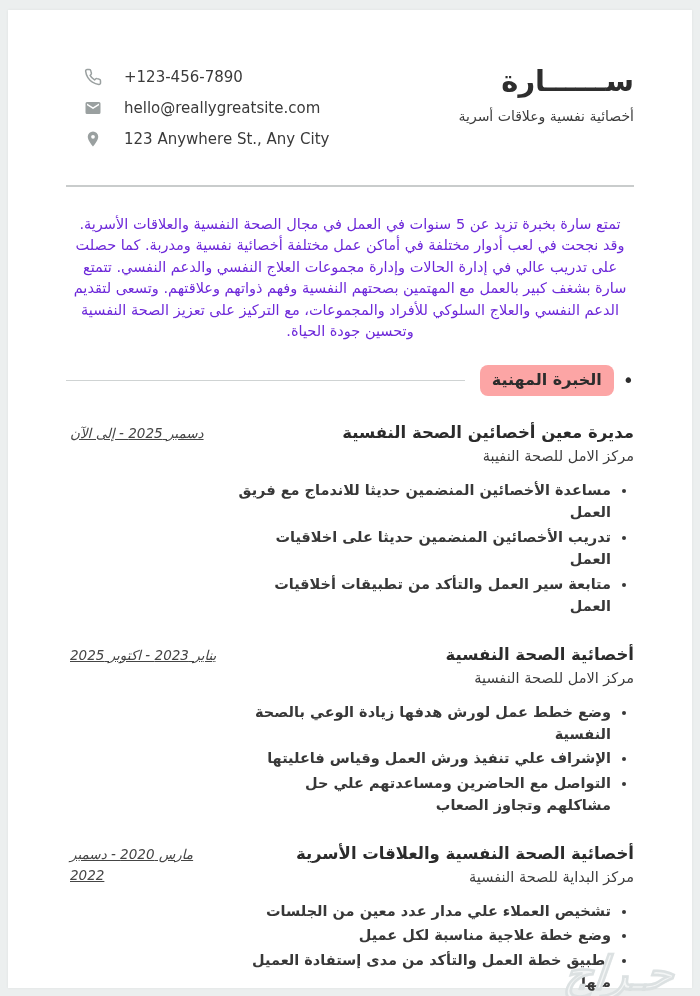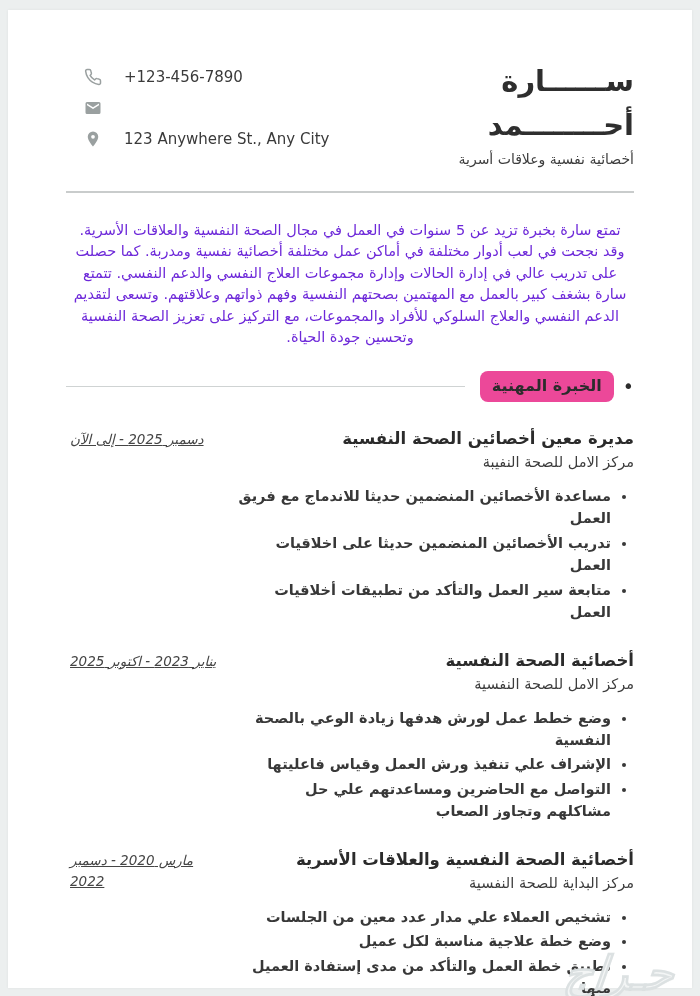--- a/index.html
+++ b/index.html
@@ -30,21 +30,21 @@
 
   
   .divider { border-top: 2px solid #c9cccc; margin-top: 24px; }
 
   
   .summary { direction: rtl; text-align: center; font-size: 14.5px; line-height: 1.48; color: #6d28d9; margin: 27px 2px 0 2px; }
 
   
   .section-header { display: flex; direction: rtl; align-items: center; gap: 9px; margin-top: 22px; }
   .section-bullet { font-size: 19px; color: #2d2d2d; line-height: 1; }
-  .section-title { background: #ec4899; padding: 5px 12px 7px 12px; border-radius: 8px; font-weight: bold; font-size: 16px; color: #2c2c2c; }
+  .section-title { background: #fca5a5; padding: 5px 12px 7px 12px; border-radius: 8px; font-weight: bold; font-size: 16px; color: #2c2c2c; }
   .section-line { flex: 1; border-top: 1.5px solid #cfd3d3; margin-right: 6px; }
 
   
   .job { direction: rtl; position: relative; margin-top: 27px; padding-left: 170px; }
   .job-date, .edu-date {
     position: absolute; left: 4px; top: 0; width: 152px;
     direction: ltr; text-align: left;
     font-style: italic; text-decoration: underline;
     font-size: 13.5px; color: #454545; line-height: 1.55;
   }
@@ -72,38 +72,38 @@
 </style>
 </head>
 <body>
 
 <div class="page">
   <div class="content">
 
     <div class="header">
       <div class="name-block">
         <div class="name-line">ســــــارة</div>
-        <div class="name-line">أحــــــــمد</div>
         <div class="job-subtitle">أخصائية نفسية وعلاقات أسرية</div>
       </div>
       <div class="contact-block">
         <div class="contact-row">
           <span>
             <svg width="18" height="18" viewBox="0 0 24 24" fill="none" stroke="#9aa0a0" stroke-width="2" stroke-linecap="round" stroke-linejoin="round">
                 <path d="M22 16.9v3a2 2 0 0 1-2.2 2 19.8 19.8 0 0 1-8.6-3 19.5 19.5 0 0 1-6-6 19.8 19.8 0 0 1-3-8.7A2 2 0 0 1 4.1 2h3a2 2 0 0 1 2 1.7c.1 1 .4 2 .7 2.8a2 2 0 0 1-.5 2.1L8.1 9.9a16 16 0 0 0 6 6l1.3-1.3a2 2 0 0 1 2.1-.4c.9.3 1.9.5 2.8.7a2 2 0 0 1 1.7 2z"></path>
               </svg>
           </span>
           <span>+123-456-7890</span>
         </div>
         <div class="contact-row">
           <span>
             <svg width="18" height="18" viewBox="0 0 24 24" fill="#9aa0a0">
                 <path d="M20 4H4a2 2 0 0 0-2 2v12a2 2 0 0 0 2 2h16a2 2 0 0 0 2-2V6a2 2 0 0 0-2-2zm0 4.2-8 5-8-5V6l8 5 8-5v2.2z"></path>
               </svg>
           </span>
+          <span>hello@reallygreatsite.com</span>
         </div>
         <div class="contact-row">
           <span>
             <svg width="18" height="18" viewBox="0 0 24 24" fill="#9aa0a0">
                 <path d="M12 2a7 7 0 0 0-7 7c0 5.2 7 13 7 13s7-7.8 7-13a7 7 0 0 0-7-7zm0 9.5a2.5 2.5 0 1 1 0-5 2.5 2.5 0 0 1 0 5z"></path>
               </svg>
           </span>
           <span>123 Anywhere St., Any City</span>
         </div>
       </div>

